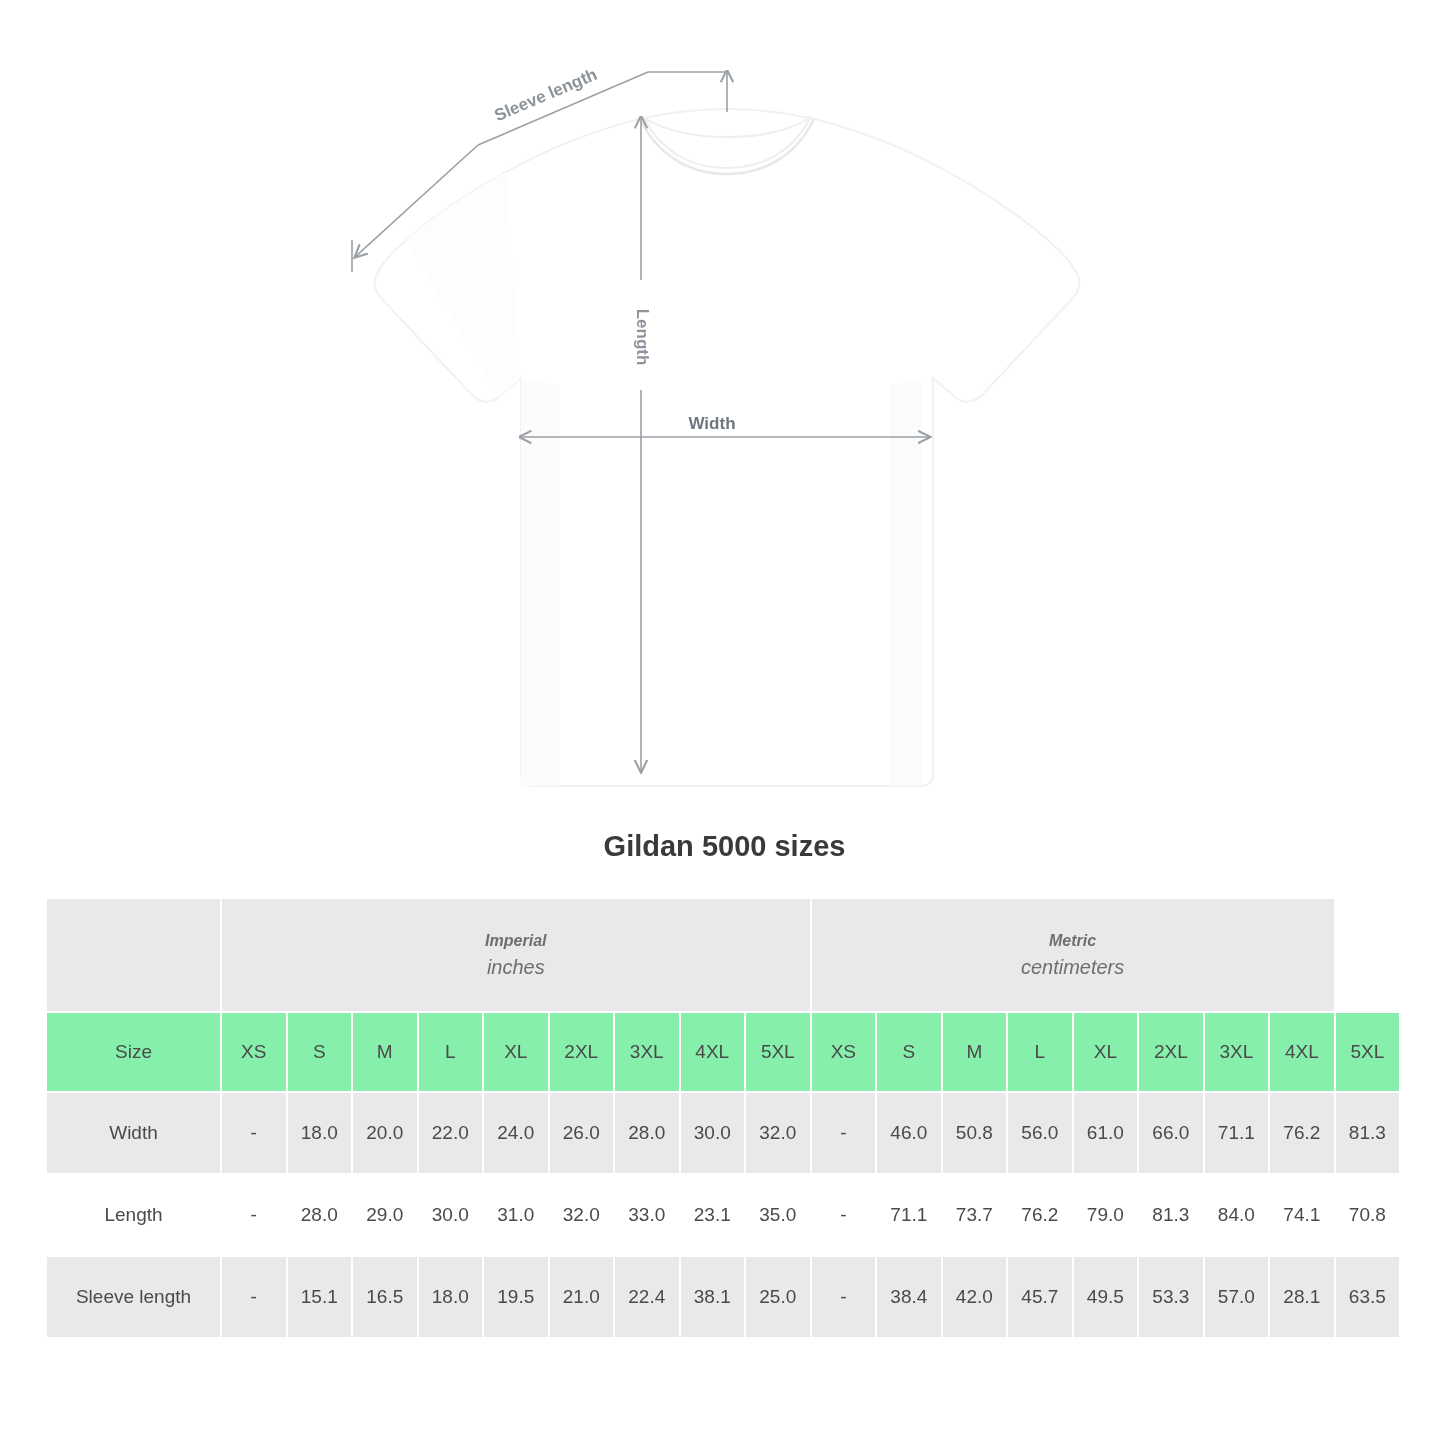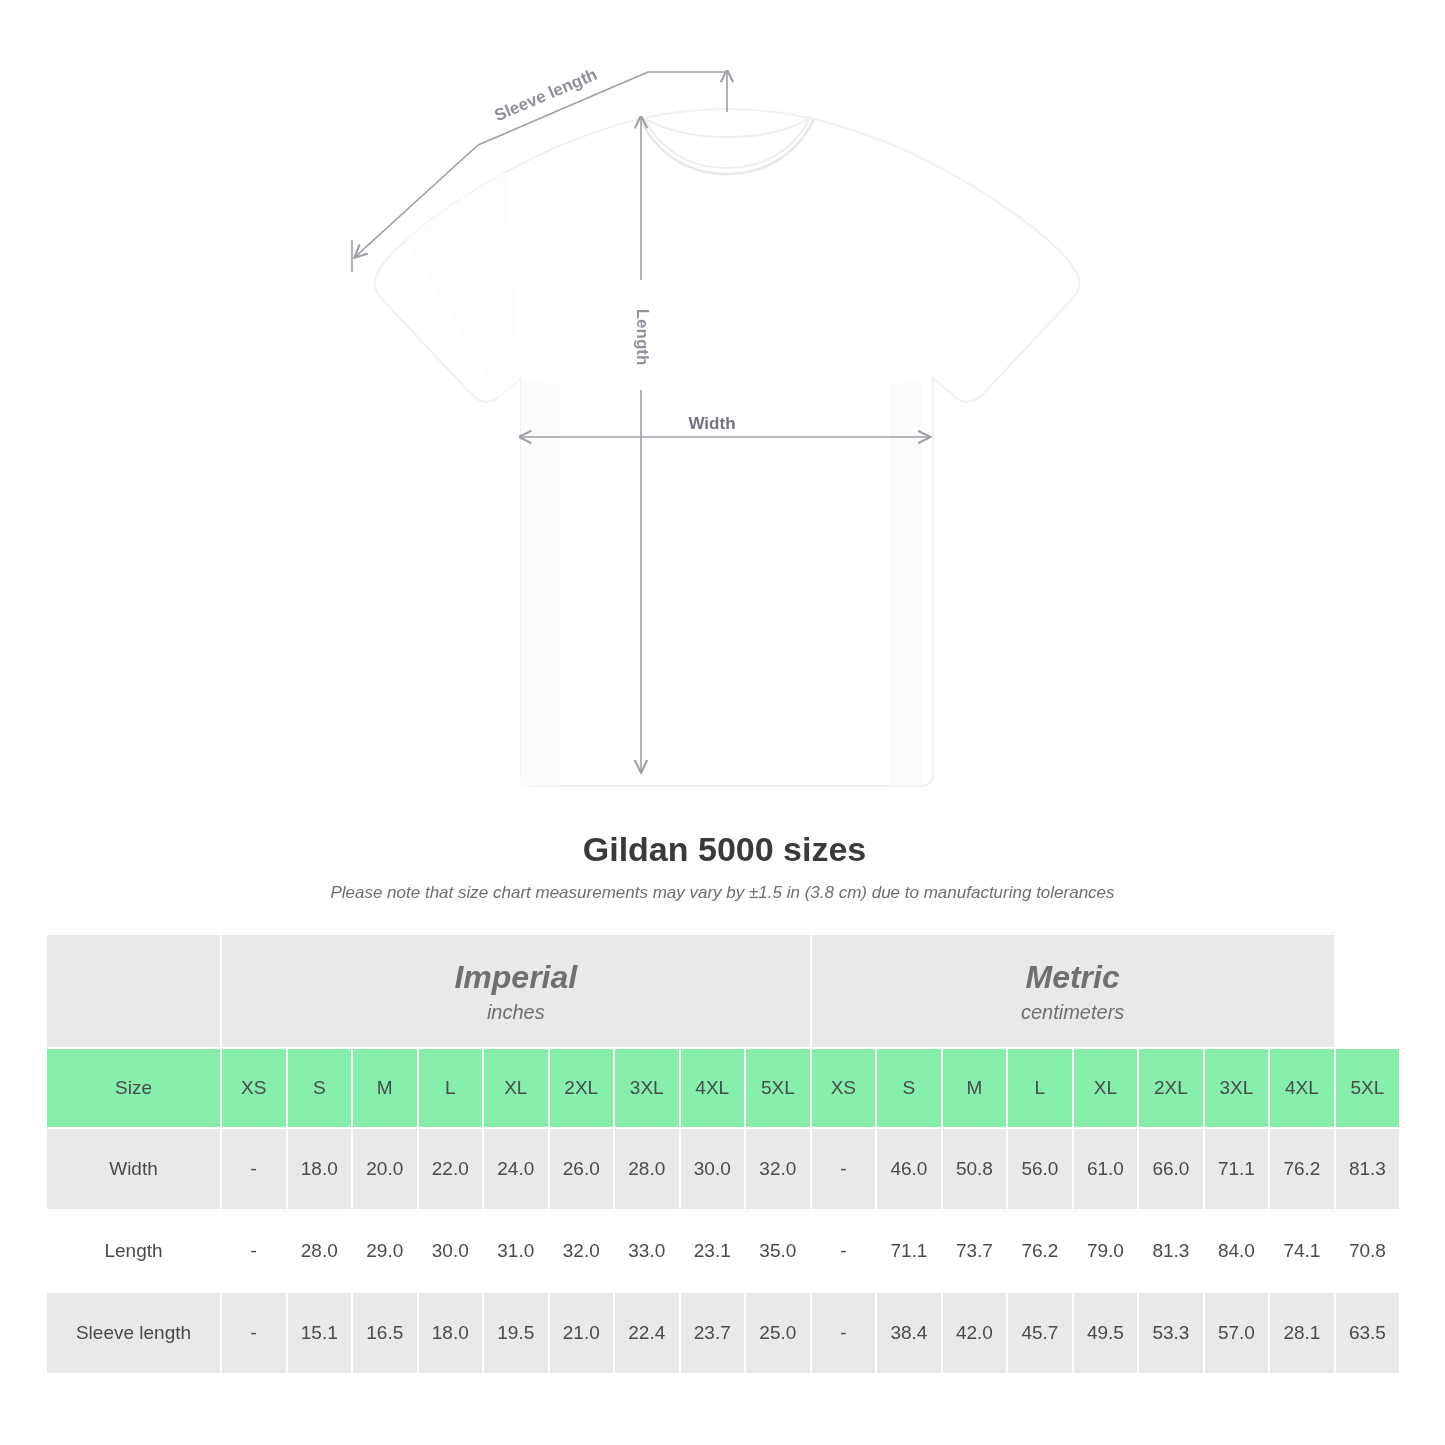--- a/index.html
+++ b/index.html
@@ -26,21 +26,21 @@
     width: 1445px;
     height: 830px;
   }
   .illo svg {
     display: block;
   }
 
   
   .chart-title {
     text-align: center;
-    font-size: 34px;
+    font-size: 29px;
     font-weight: bold;
     color: #3a3a3a;
     margin: 0;
     padding: 0 0 4px 4px;
   }
   .chart-note {
     text-align: center;
     font-size: 17px;
     font-style: italic;
     color: #6e6e6e;
@@ -62,21 +62,21 @@
     text-align: center;
     vertical-align: middle;
     font-weight: normal;
   }
   .unitrow td {
     background: #e9e9e9;
     height: 112px;
     padding: 0;
   }
   .unit-main {
-    font-size: 32px;
+    font-size: 16px;
     font-style: italic;
     font-weight: bold;
     color: #6f6f6f;
     line-height: 1.2;
   }
   .unit-sub {
     font-size: 20px;
     font-style: italic;
     color: #6f6f6f;
     padding-top: 5px;
@@ -175,21 +175,20 @@
 
       <g>
         <line x1="521" y1="437" x2="930" y2="437" stroke="#9aa0a6" stroke-width="1.6" marker-start="url(#arrStart)" marker-end="url(#arrEnd)"></line>
         <rect x="672" y="412" width="82" height="22" fill="#ffffff"></rect>
         <text x="712" y="429" font-family="Liberation Sans, sans-serif" font-size="17" font-weight="bold" fill="#6f767e" text-anchor="middle">Width</text>
       </g>
     </svg>
   </div>
 
   <h1 class="chart-title">Gildan 5000 sizes</h1>
-  <p class="chart-note">Please note that size chart measurements may vary by ±1.5 in (3.8 cm) due to manufacturing tolerances</p>
 
   <div class="table-wrap">
     <table class="sizes">
       <colgroup>
         <col class="labelcol">
         <col class="datacol">
           <col class="datacol">
           <col class="datacol">
         <col class="datacol">
           <col class="datacol">
@@ -289,21 +288,21 @@
 
         <tr class="datarow shaded">
           <td class="rowlabel">Sleeve length</td>
           <td>-</td>
           <td>15.1</td>
           <td>16.5</td>
           <td>18.0</td>
           <td>19.5</td>
           <td>21.0</td>
           <td>22.4</td>
-          <td>23.7</td>
+          <td>38.1</td>
           <td>25.0</td>
           <td>-</td>
           <td>38.4</td>
           <td>42.0</td>
           <td>45.7</td>
           <td>49.5</td>
           <td>53.3</td>
           <td>57.0</td>
           <td>28.1</td>
           <td>63.5</td>

